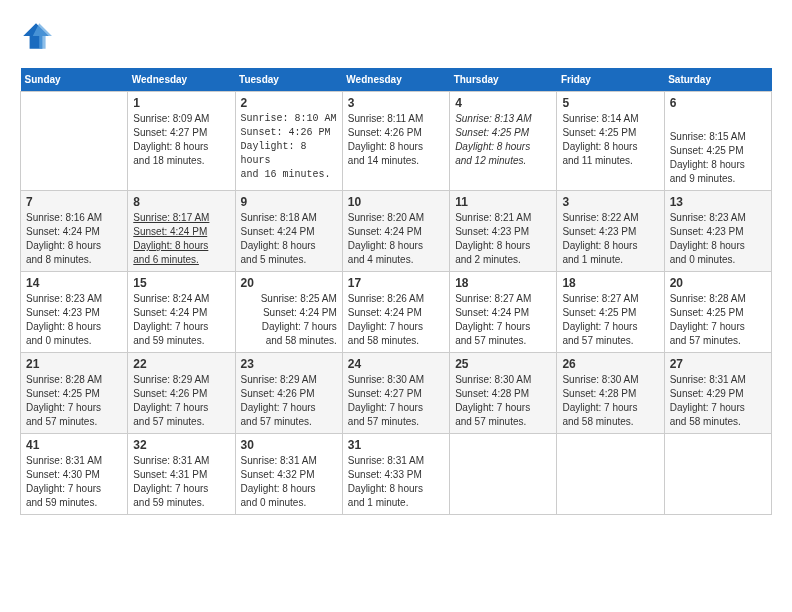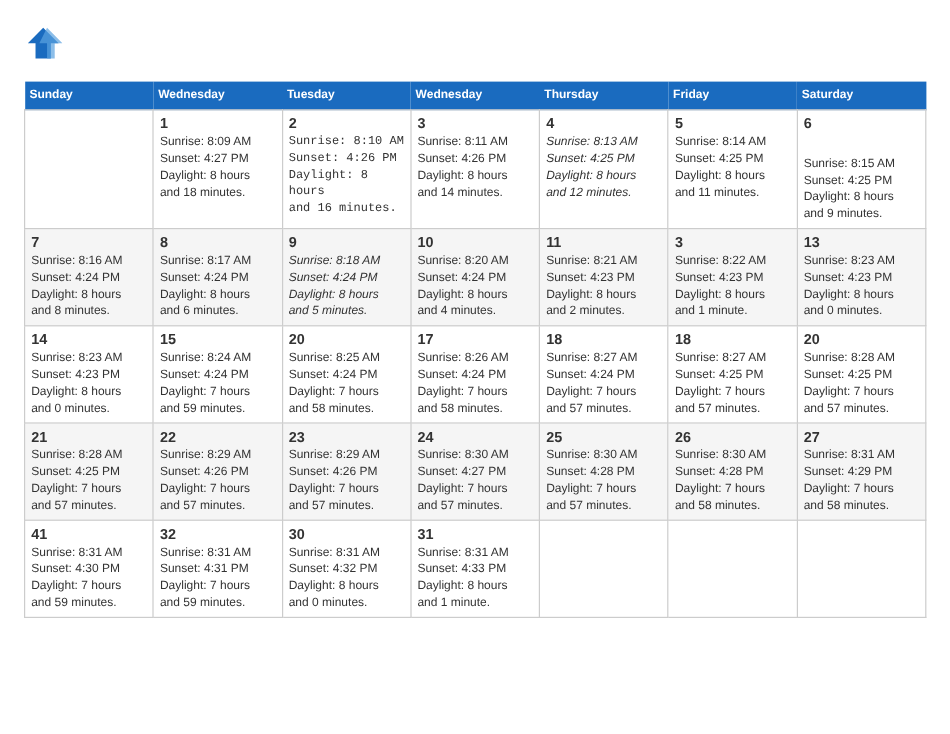--- a/index.html
+++ b/index.html
@@ -157,28 +157,28 @@
       <tr>
         <td>
           <span class="day-num">7</span>
           <div class="day-info" style="white-space: pre-line;">Sunrise: 8:16 AM
 Sunset: 4:24 PM
 Daylight: 8 hours
 and 8 minutes.</div>
         </td>
         <td>
           <span class="day-num">8</span>
-          <div class="day-info" style="white-space: pre-line;">Sunrise: 8:17 AM
+          <div class="day-info" style="white-space: pre-line; text-decoration: underline;">Sunrise: 8:17 AM
 Sunset: 4:24 PM
 Daylight: 8 hours
 and 6 minutes.</div>
         </td>
         <td>
           <span class="day-num">9</span>
-          <div class="day-info" style="white-space: pre-line; font-style: italic;">Sunrise: 8:18 AM
+          <div class="day-info" style="white-space: pre-line;">Sunrise: 8:18 AM
 Sunset: 4:24 PM
 Daylight: 8 hours
 and 5 minutes.</div>
         </td>
         <td>
           <span class="day-num">10</span>
           <div class="day-info" style="white-space: pre-line;">Sunrise: 8:20 AM
 Sunset: 4:24 PM
 Daylight: 8 hours
 and 4 minutes.</div>
@@ -215,21 +215,21 @@
         </td>
         <td>
           <span class="day-num">15</span>
           <div class="day-info" style="white-space: pre-line;">Sunrise: 8:24 AM
 Sunset: 4:24 PM
 Daylight: 7 hours
 and 59 minutes.</div>
         </td>
         <td>
           <span class="day-num">20</span>
-          <div class="day-info" style="white-space: pre-line;">Sunrise: 8:25 AM
+          <div class="day-info" style="white-space: pre-line; text-align: right;">Sunrise: 8:25 AM
 Sunset: 4:24 PM
 Daylight: 7 hours
 and 58 minutes.</div>
         </td>
         <td>
           <span class="day-num">17</span>
           <div class="day-info" style="white-space: pre-line;">Sunrise: 8:26 AM
 Sunset: 4:24 PM
 Daylight: 7 hours
 and 58 minutes.</div>

